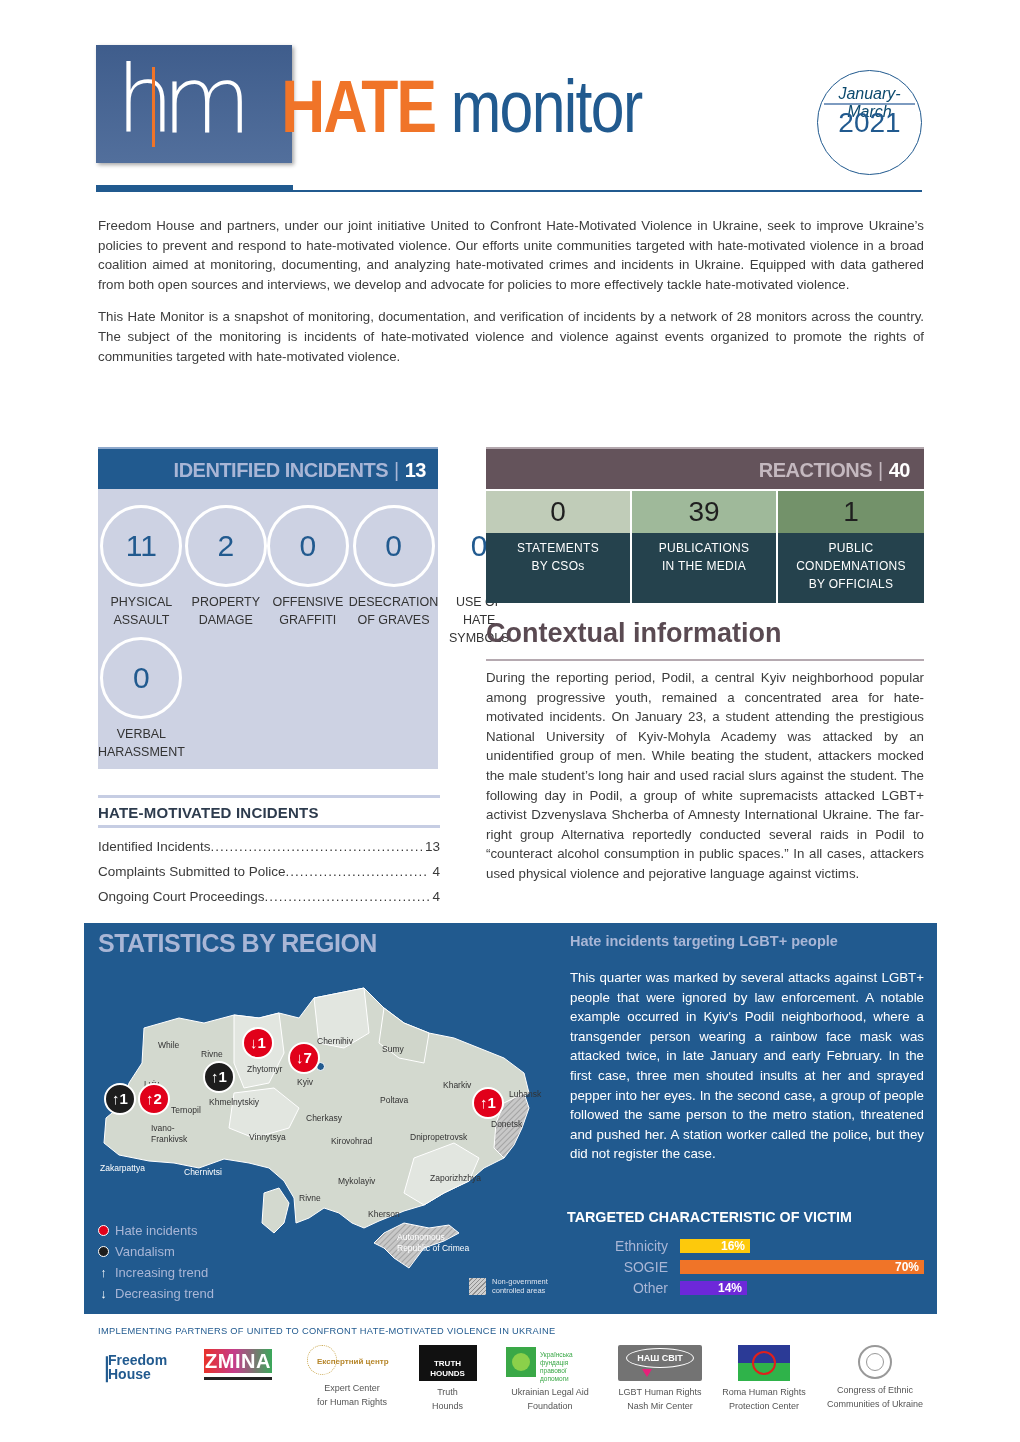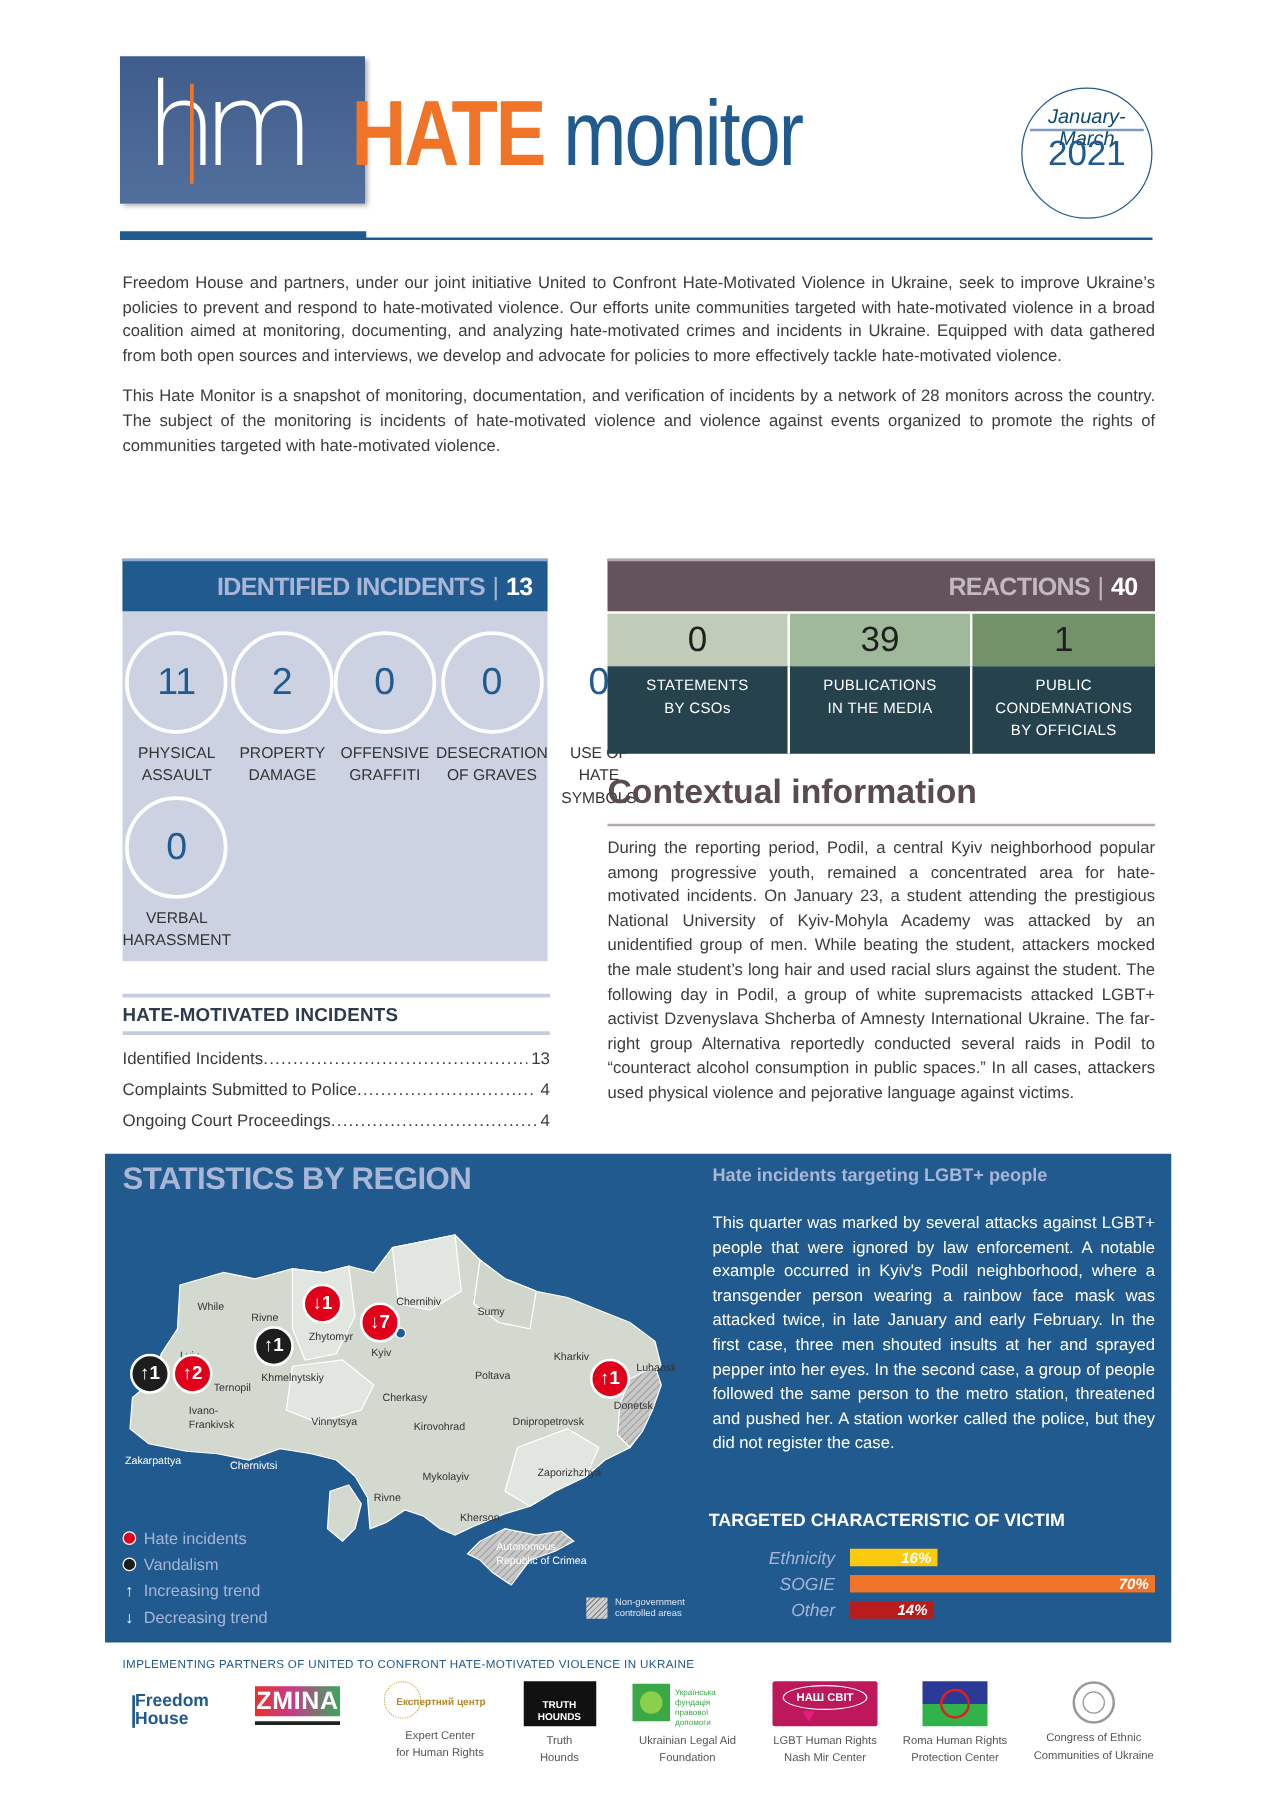--- a/index.html
+++ b/index.html
@@ -99,21 +99,21 @@
   .legend-arrow { width: 11px; margin-right: 6px; color: #fff; font-size: 13px; text-align: center; }
   .ngca { position: absolute; left: 385px; top: 354px; display: flex; align-items: center; }
   .ngca-swatch { width: 17px; height: 17px; background: repeating-linear-gradient(135deg, #cfcfcf 0 2px, #8f8f8f 2px 3px); margin-right: 6px; }
   .ngca-text { font-size: 7.5px; line-height: 9px; color: #dce3ef; width: 60px; }
 
   .lgbt-title { position: absolute; left: 486px; top: 10px; font-weight: 700; font-size: 14.5px; color: #a9b6d6; }
   .lgbt-body { position: absolute; left: 486px; top: 45px; width: 354px; font-size: 13.3px; line-height: 19.6px;
     text-align: justify; color: #fff; }
   .tc-title { position: absolute; left: 483px; top: 286px; font-weight: 700; font-size: 14.3px; color: #fff; }
   .tc-rows { position: absolute; left: 483px; top: 312px; }
-  .tc-row { display: flex; align-items: center; height: 21px; font-style: italic; }
+  .tc-row { display: flex; align-items: center; height: 21px; }
   .tc-lbl { width: 113px; text-align: right; padding-right: 12px; font-size: 14px; color: #a9b6d6; }
   .tc-bar { height: 14px; text-align: right; padding-right: 5px; font-size: 12px; line-height: 14px; font-weight: 700; color: #fff; }
 
   
   .partners-title { position: absolute; left: 98px; top: 1326px; font-size: 9.3px; color: #215a8f; letter-spacing: .3px; }
   .partner { position: absolute; top: 1345px; text-align: center; }
   .partner-logo { margin: 0 auto; }
   .partner-name { font-size: 9px; line-height: 14px; color: #555; margin-top: 4px; }
 
   .fh-logo { position: absolute; left: 96px; top: 1350px; width: 80px; height: 36px; }
@@ -323,21 +323,21 @@
     <div class="tc-row">
       <span class="tc-lbl">Ethnicity</span>
       <span class="tc-bar" style="width:70px;background:#fdc90c">16%</span>
     </div>
     <div class="tc-row">
       <span class="tc-lbl">SOGIE</span>
       <span class="tc-bar" style="width:244px;background:#f07428">70%</span>
     </div>
     <div class="tc-row">
       <span class="tc-lbl">Other</span>
-      <span class="tc-bar" style="width:67px;background:#b91c1c">14%</span>
+      <span class="tc-bar" style="width:67px;background:#6d28d9">14%</span>
     </div>
   </div>
 </div>
 
 <div class="partners-title">IMPLEMENTING PARTNERS OF UNITED TO CONFRONT HATE-MOTIVATED VIOLENCE IN UKRAINE</div>
 
 <div class="fh-logo">
   <span class="fh-torch">❘</span>
   <span class="fh-text"><span>Freedom</span><br><span>House</span></span>
 </div>
@@ -361,21 +361,21 @@
 <div class="partner" style="left:500px;width:100px">
   <div class="partner-logo" style="width:96px;height:36px;position:relative">
     <div style="position:absolute;left:4px;top:2px;width:30px;height:30px;background:#3aa847"></div>
     <div style="position:absolute;left:10px;top:8px;width:18px;height:18px;border-radius:50%;background:#8bd04a"></div>
     <div style="position:absolute;left:38px;top:6px;width:56px;font-size:6.5px;line-height:8px;color:#3aa847;text-align:left">Українська фундація правової допомоги</div>
   </div>
   <div class="partner-name"><span>Ukrainian Legal Aid</span><br><span>Foundation</span></div>
 </div>
 
 <div class="partner" style="left:610px;width:100px">
-  <div class="partner-logo" style="width:84px;height:36px;background:#be185d;border-radius:2px;position:relative">
+  <div class="partner-logo" style="width:84px;height:36px;background:#737373;border-radius:2px;position:relative">
     <div style="position:absolute;left:8px;top:3px;width:68px;height:20px;border:1px solid #fff;border-radius:50%;color:#fff;font-size:9px;font-weight:700;line-height:18px">НАШ СВІТ</div>
     <div style="position:absolute;left:24px;top:24px;width:0;height:0;border-left:5px solid transparent;border-right:5px solid transparent;border-top:8px solid #e6207a"></div>
   </div>
   <div class="partner-name"><span>LGBT Human Rights</span><br><span>Nash Mir Center</span></div>
 </div>
 
 <div class="partner" style="left:716px;width:96px">
   <div class="partner-logo" style="width:52px;height:36px;position:relative;background:linear-gradient(180deg,#2b3a96 0 50%,#2fb34a 50% 100%)">
     <div style="position:absolute;left:14px;top:6px;width:24px;height:24px;border:2px solid #e0201c;border-radius:50%"></div>
   </div>

